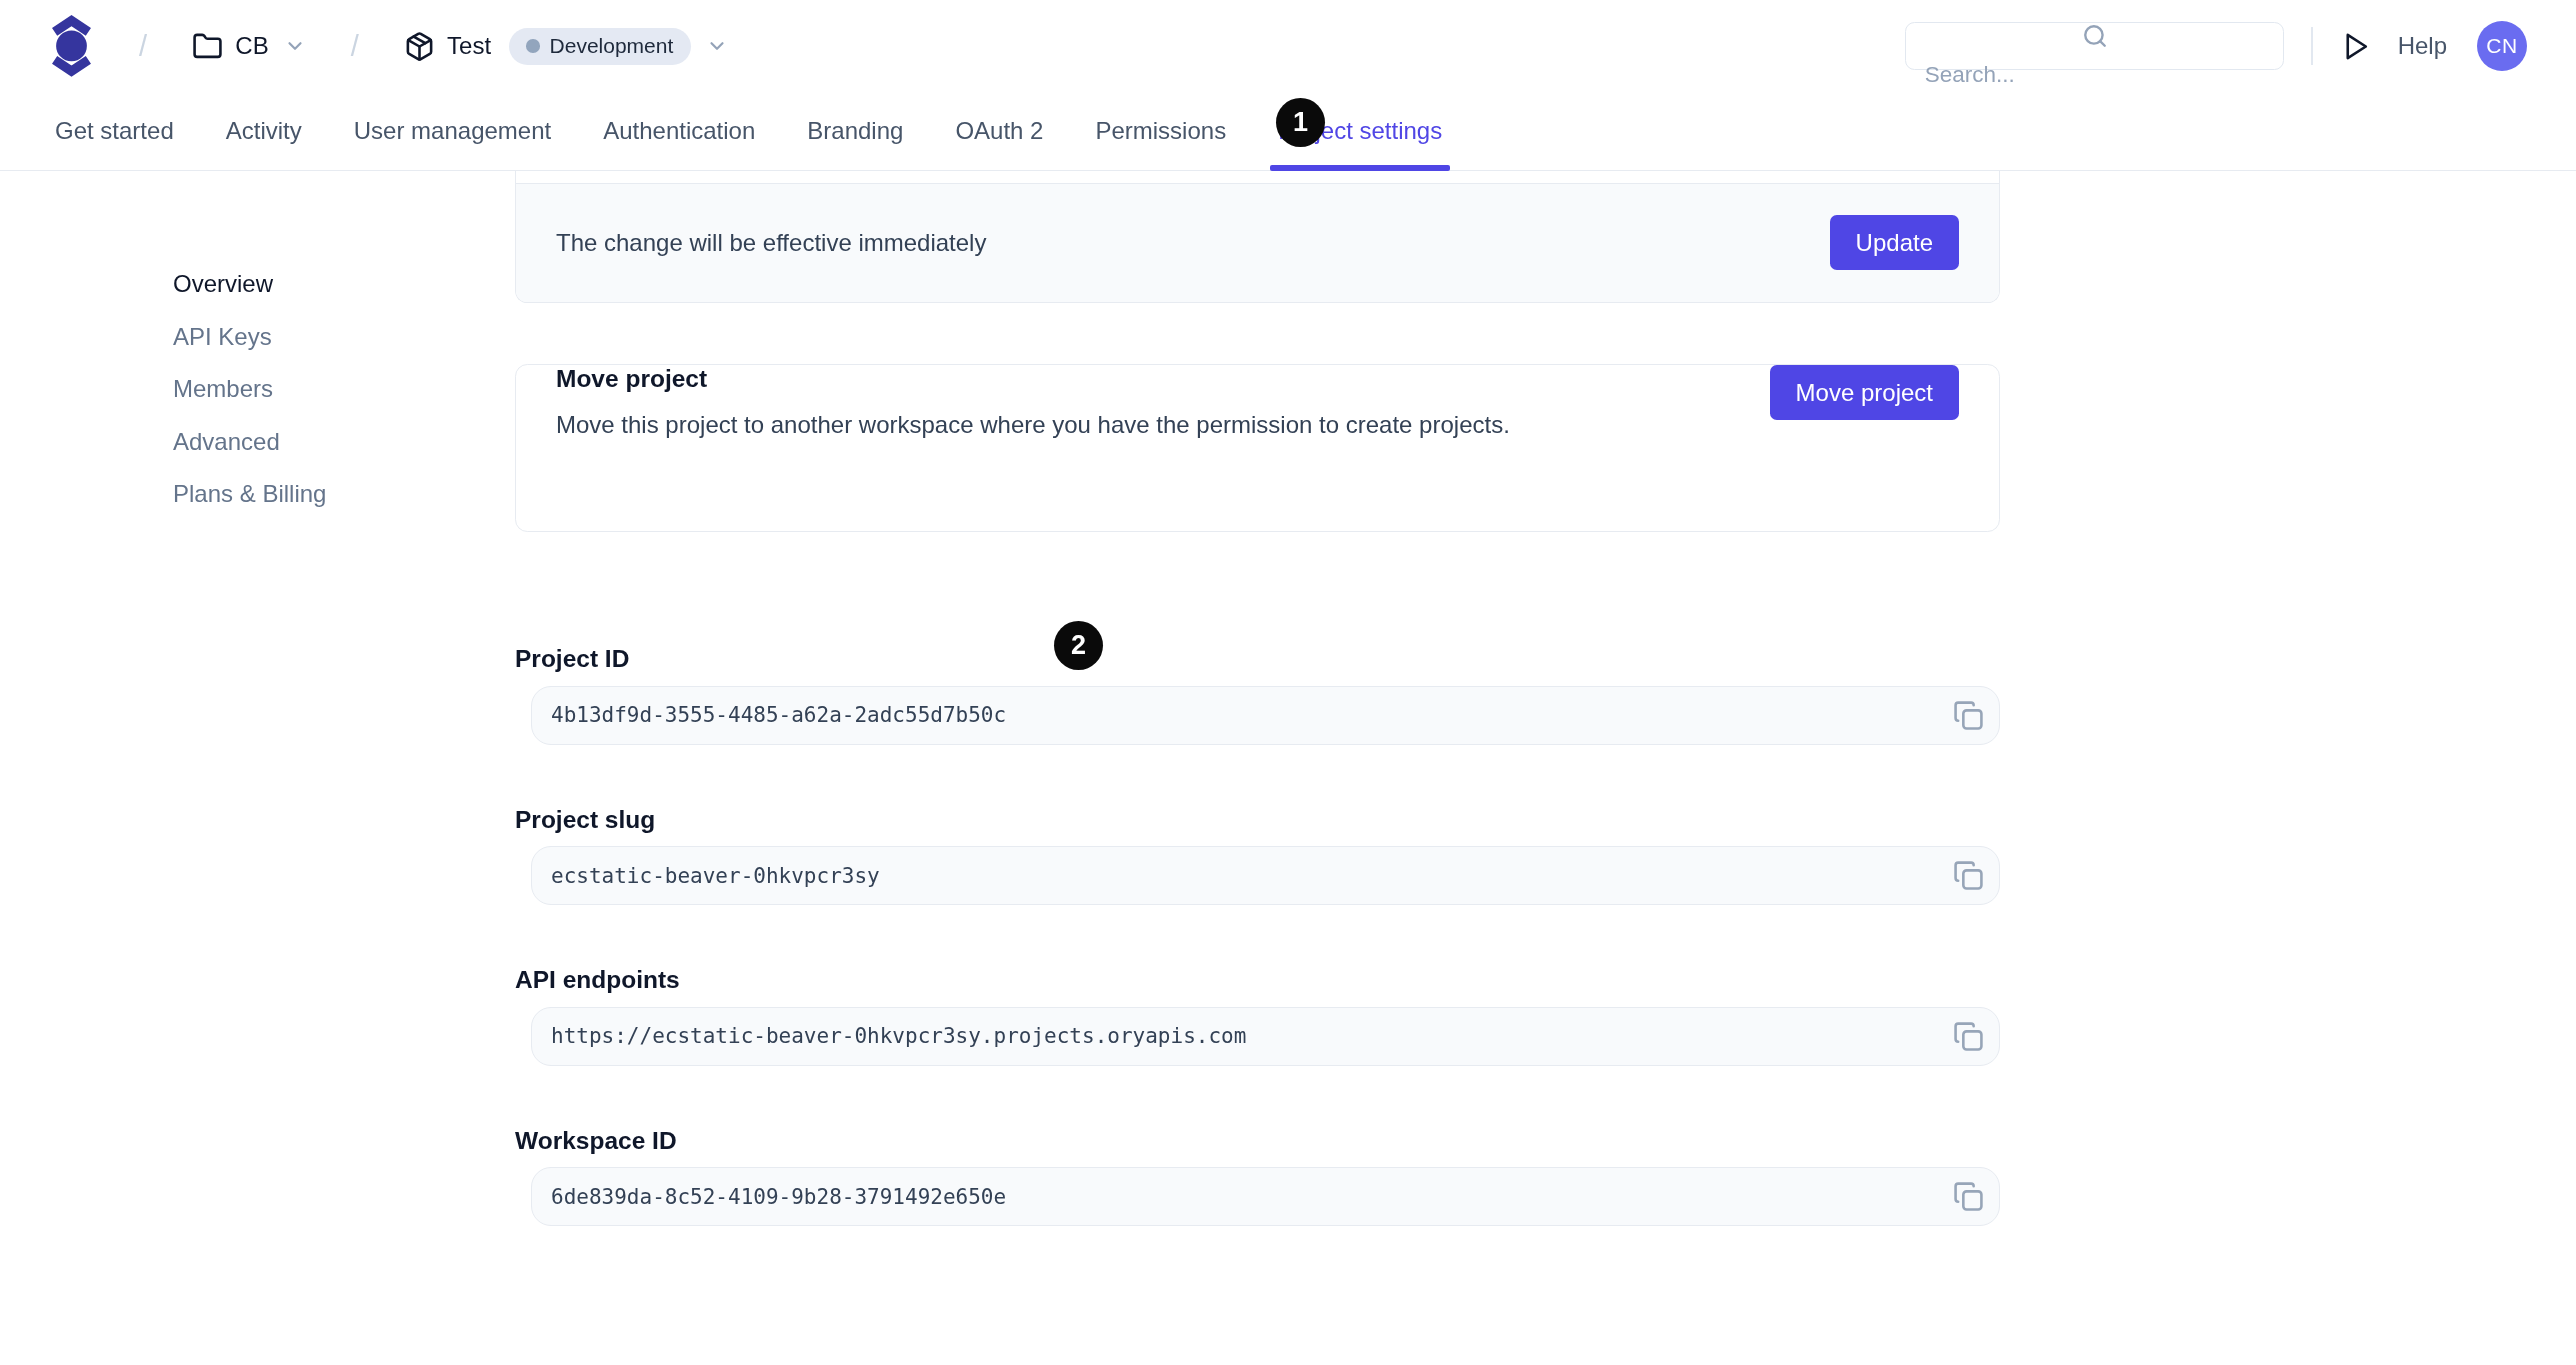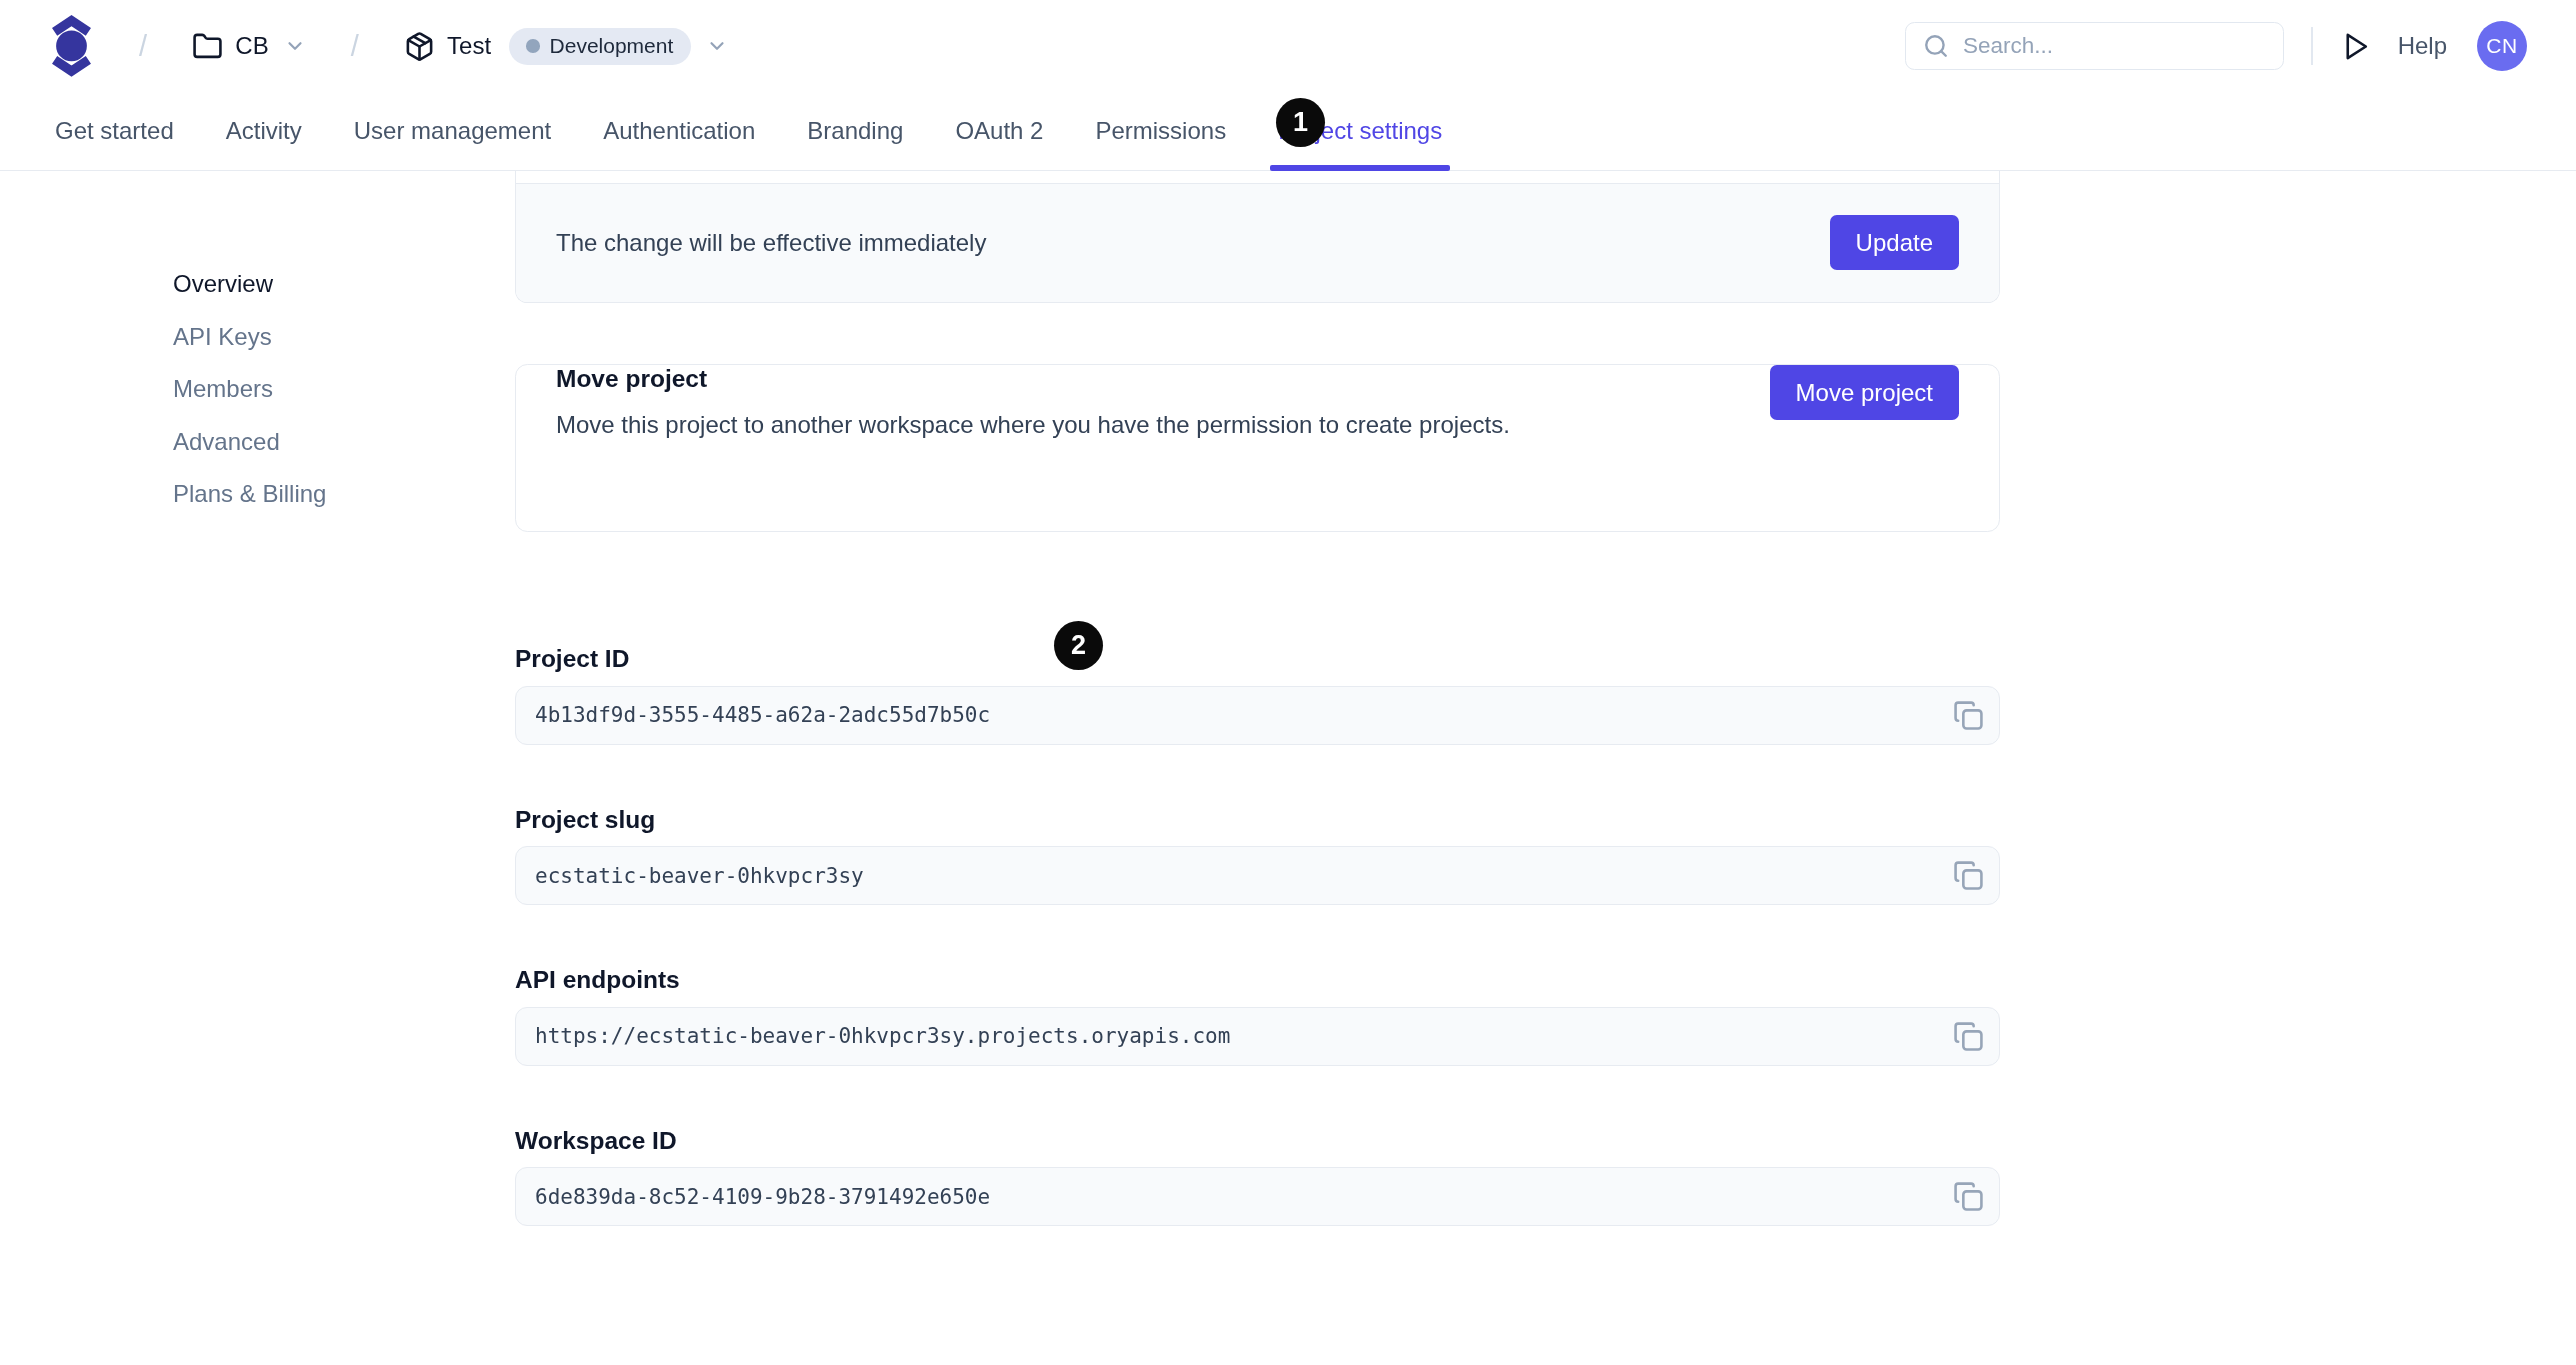--- a/index.html
+++ b/index.html
@@ -34,20 +34,21 @@
     font-size: 21px; color: #1e293b; margin-left: 17.7px;
   }
   .env-dot { width: 13.6px; height: 13.6px; border-radius: 50%; background: #92a5bd; }
 
   .topbar-right { display: flex; align-items: center; }
   .search-box {
     width: 379px; height: 48px;
     border: 1.4px solid #e2e8f0; border-radius: 9.5px;
     display: flex; align-items: center; gap: 12.3px; padding: 0 16.4px;
     background: #fff;
+    flex-direction: column;
   }
   .search-box svg { width: 26px; height: 26px; stroke: #94a3b8; fill: none; stroke-width: 2.2; stroke-linecap: round; stroke-linejoin: round; flex: none; }
   .search-box input {
     border: none; outline: none; background: transparent;
     font-family: "Liberation Sans", sans-serif;
     font-size: 22.5px; color: #334155; width: 100%;
   }
   .search-box input::placeholder { color: #94a3b8; }
   .top-divider { width: 1.4px; height: 38px; background: #e2e8f0; margin: 0 27px; }
   .play-btn { display: flex; align-items: center; cursor: pointer; }
@@ -131,24 +132,25 @@
   .card-move-title { font-size: 24.5px; font-weight: 700; color: #0f172a; margin-bottom: 17.7px; }
   .card-move-desc { font-size: 24px; color: #334155; }
 
   .fields { margin-top: 113px; position: relative; }
   .step-badge.badge-2 { position: absolute; left: 539px; top: -24.5px; }
   .field { margin-bottom: 61px; }
   .field-label { font-size: 24.5px; font-weight: 700; color: #0f172a; line-height: 27px; margin-bottom: 13.6px; }
   .field-input {
     height: 59px;
     background: #f8fafc;
-    border: 1.4px solid #e7ebf1; border-radius: 12px;
+    border: 1.4px solid #e7ebf1; border-radius: 20px;
     display: flex; align-items: center; justify-content: space-between;
     padding: 0 15px 0 19px;
     cursor: text;
+    margin-left: 16px;
   }
   .field-value {
     font-family: "DejaVu Sans Mono", monospace;
     font-size: 21px; color: #334155; white-space: nowrap;
   }
   .copy-icon { display: flex; align-items: center; cursor: pointer; }
   .copy-icon svg { width: 31px; height: 31px; stroke: #97a5b8; fill: none; stroke-width: 2; stroke-linecap: round; stroke-linejoin: round; }
 </style>
 </head>
 <body>

